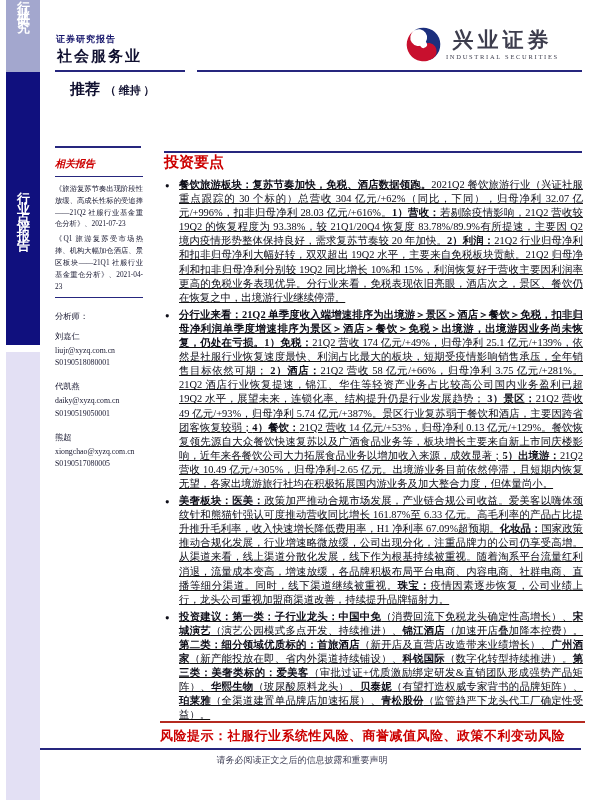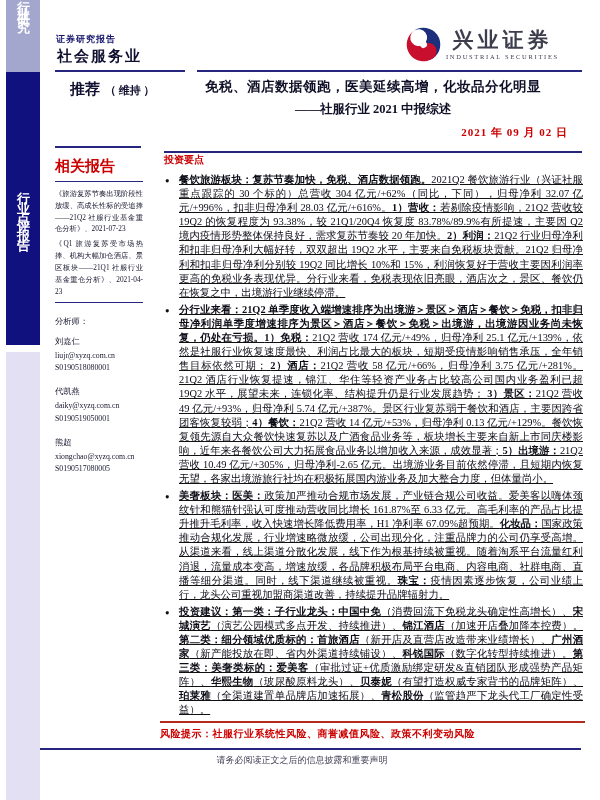--- a/index.html
+++ b/index.html
@@ -33,42 +33,42 @@
   .title-block{position:absolute;left:164px;top:78px;width:418px;text-align:center;color:#101028;}
   .title-l1{font-size:13.5px;font-weight:bold;letter-spacing:0.5px;}
   .title-l2{font-size:12.5px;font-weight:bold;margin-top:5px;}
   .date{margin-top:7px;text-align:right;padding-right:14px;font-size:11px;font-weight:bold;color:#CC0000;letter-spacing:1px;}
 
   .hline-rating{position:absolute;left:55px;top:146px;width:86px;height:2px;background:#26267E;}
   .hline-date{position:absolute;left:164px;top:151px;width:418px;height:2px;background:#26267E;}
 
   
   .left-col{position:absolute;left:55px;top:157px;width:88px;}
-  .related-heading{color:#CC0000;font-weight:bold;font-size:15px;}
+  .related-heading{color:#CC0000;font-weight:bold;font-size:10px;font-style:italic;}
   .hr-thin{border:0;border-top:1px solid #26267E;margin:5px 0 6px;}
   .report-item{font-size:7.3px;line-height:1.62;margin:0 0 3px;color:#15152E;text-align:justify;}
   .analysts{margin-top:13px;font-size:8.3px;color:#15152E;}
   .analyst-label{margin-bottom:9px;}
   .analyst{margin-bottom:12px;}
   .a-name{margin-bottom:3px;}
   .a-email,.a-sac{font-size:7.8px;line-height:1.55;word-break:break-all;}
 
   
   .main-col{position:absolute;left:164px;top:153px;width:419px;}
-  .highlights-heading{color:#CC0000;font-weight:bold;font-size:10px;margin-bottom:6px;}
+  .highlights-heading{color:#CC0000;font-weight:bold;font-size:15px;margin-bottom:6px;}
   ul.bullets{list-style:none;margin:0;padding:0;text-decoration:underline;}
   ul.bullets li{position:relative;padding-left:15px;font-size:10.4px;line-height:14.1px;
     text-align:justify;margin-bottom:3px;color:#0D0D18;}
   ul.bullets li::before{content:"\25CF";position:absolute;left:1px;top:1px;font-size:7.5px;color:#0D0D18;}
   .seg-b{font-weight:bold;}
   .seg-bu{font-weight:bold;text-decoration:underline;}
 
   .risk{position:absolute;left:160px;top:721px;width:425px;}
   .risk-line{height:2px;background:#B52A20;}
-  .risk-text{color:#CC0000;font-weight:bold;font-size:10px;margin-top:4px;letter-spacing:0.5px;}
+  .risk-text{color:#CC0000;font-weight:bold;font-size:13px;margin-top:4px;letter-spacing:0.5px;}
 
   
   .footer-line{position:absolute;left:40px;top:748px;width:541px;height:2px;background:#26267E;}
   .footer-text{position:absolute;left:2px;top:754px;width:600px;text-align:center;font-size:9px;color:#3F3F55;}
 </style>
 </head>
 <body>
 
 <div class="page">
 
@@ -96,25 +96,20 @@
   </div>
 
   <div class="hline-l"></div>
   <div class="hline-r"></div>
 
   <div class="rating">
     <span class="rating-main">推荐</span>
     <span class="rating-paren">（ 维持 ）</span>
   </div>
 
-  <div class="title-block">
-    <div class="title-l1">免税、酒店数据领跑，医美延续高增，化妆品分化明显</div>
-    <div class="title-l2">——社服行业 2021 中报综述</div>
-    <div class="date">2021 年 09 月 02 日</div>
-  </div>
 
   <div class="hline-rating"></div>
   <div class="hline-date"></div>
 
   <div class="left-col">
     <div class="related-heading">相关报告</div>
     <hr class="hr-thin">
     <div id="report-list">
         <p class="report-item">《旅游复苏节奏出现阶段性放缓、高成长性标的受追捧——21Q2 社服行业基金重仓分析》、2021-07-23</p>
         <p class="report-item">《Q1 旅游复苏受市场热捧、机构大幅加仓酒店、景区板块——21Q1 社服行业基金重仓分析》、2021-04-23</p>

